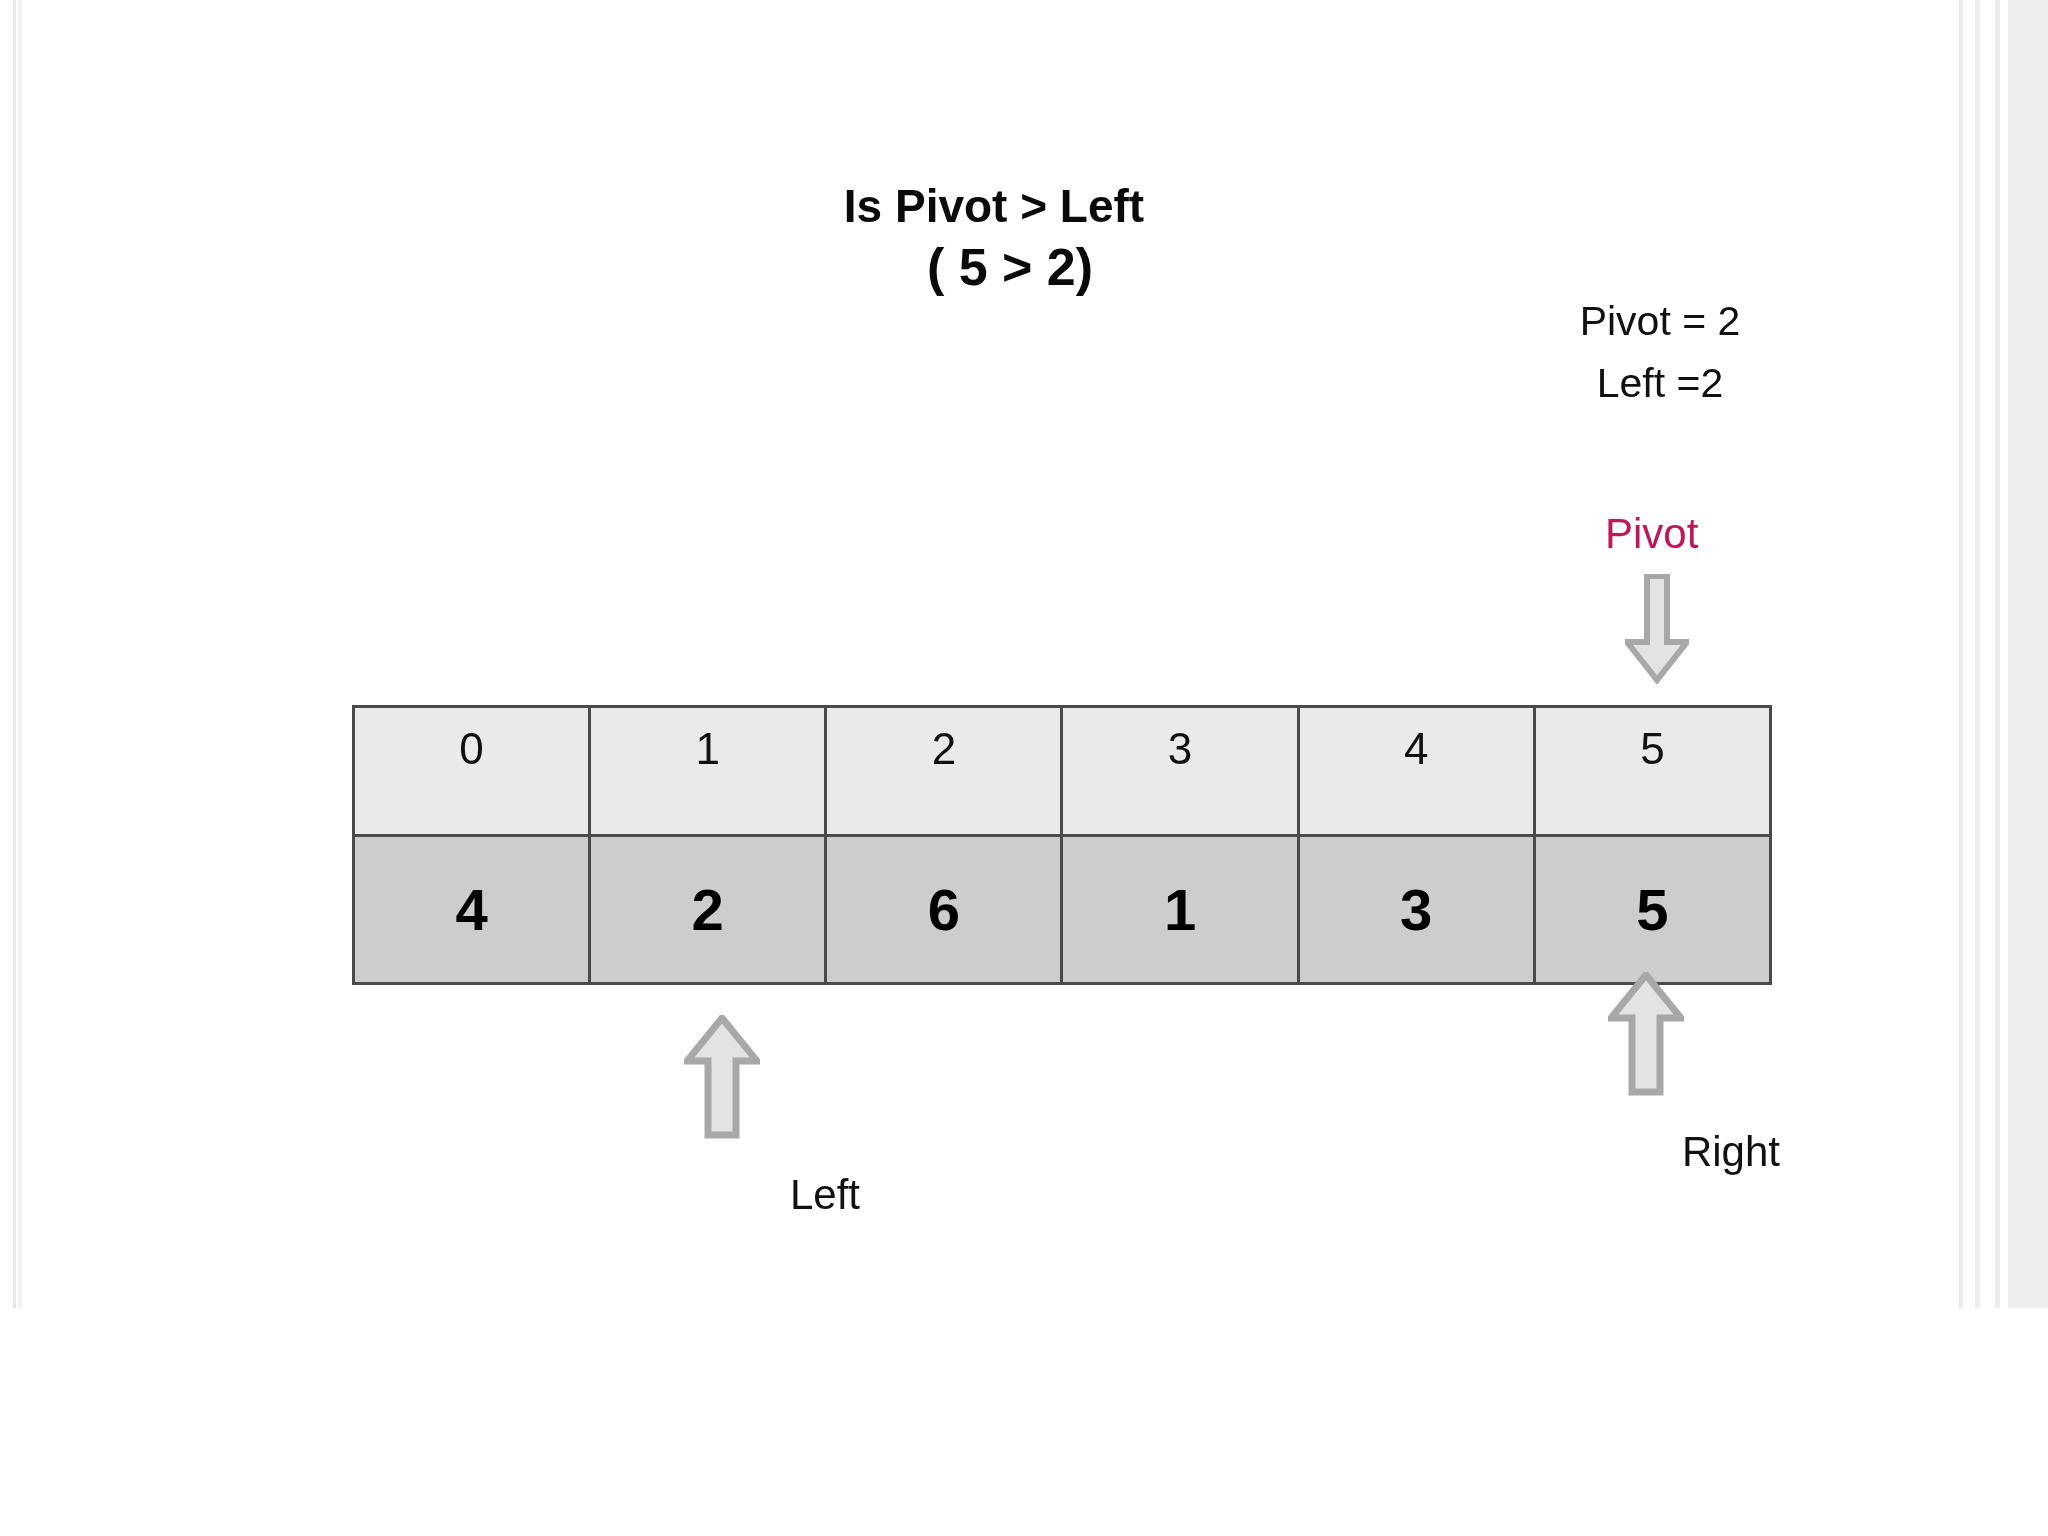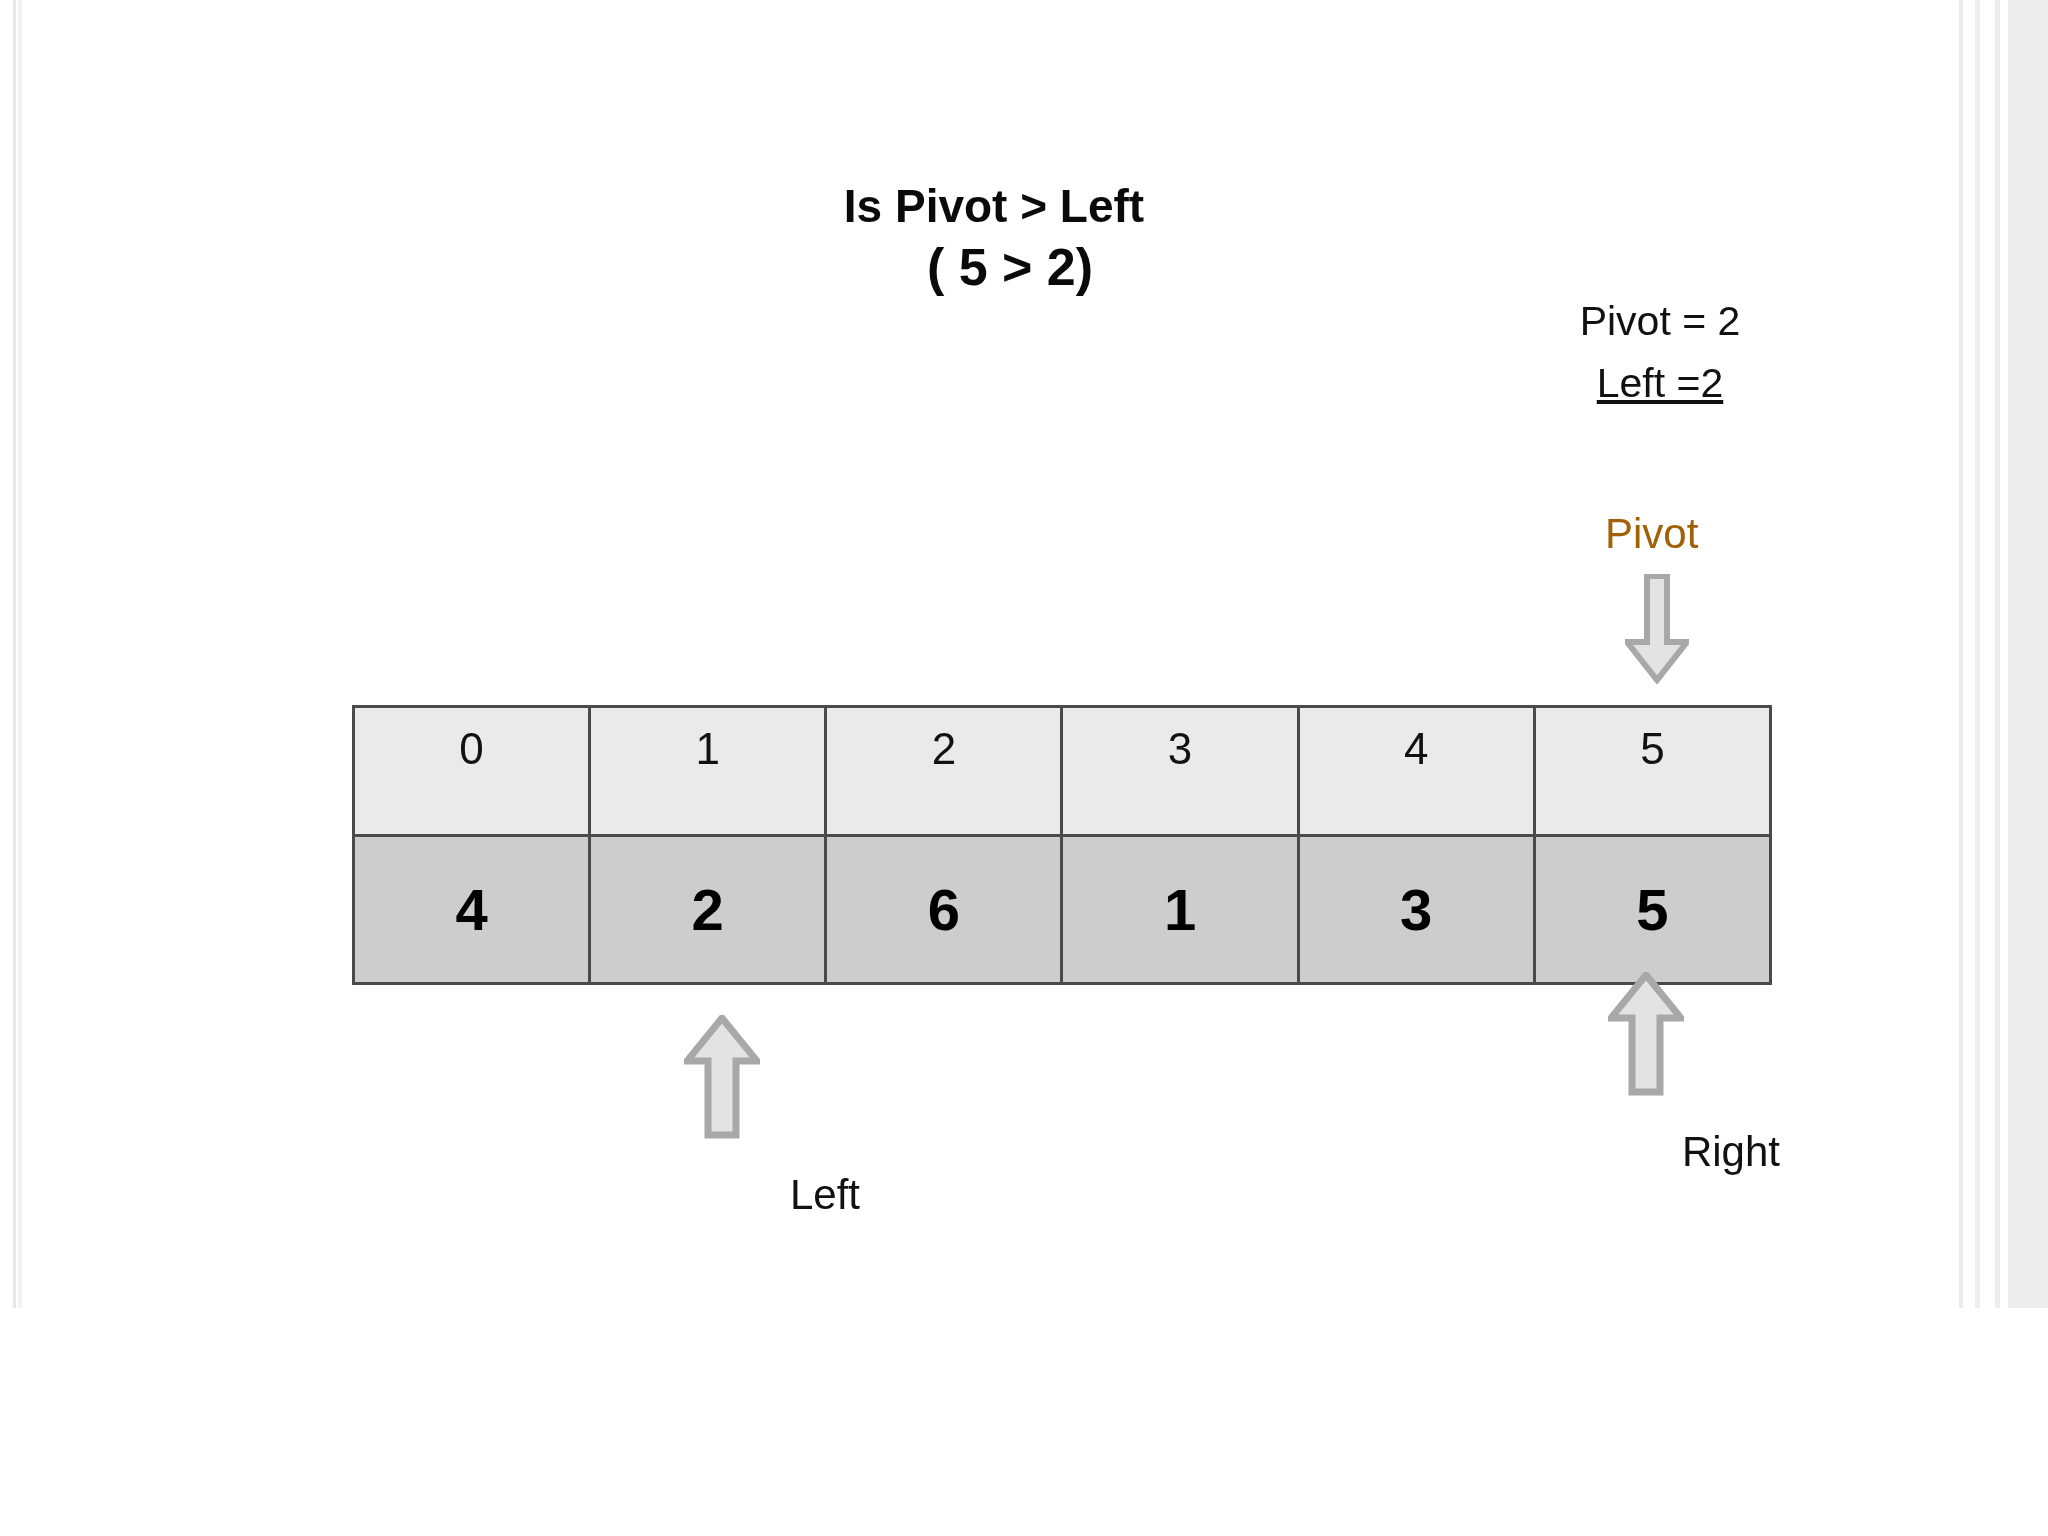--- a/index.html
+++ b/index.html
@@ -74,35 +74,35 @@
     position: absolute;
     left: 1450px;
     top: 290px;
     width: 420px;
     text-align: center;
     font-size: 41px;
     line-height: 62px;
     color: #111111;
   }
   .legend span { display: block; }
-  .legend .legend-left { letter-spacing: 0px; text-decoration: underline; }
+  .legend .legend-left { letter-spacing: 0px; }
 
   
   .pivot-marker {
     position: absolute;
     left: 1597px;
     top: 510px;
     width: 220px;
     text-align: left;
   }
   .pivot-label {
     display: block;
     font-size: 42px;
     line-height: 48px;
-    color: #a16207;
+    color: #be185d;
     margin-left: 8px;
   }
   .arrow-down-wrap {
     margin-top: 16px;
     margin-left: 28px;
   }
 
   
   .array-table {
     position: absolute;

